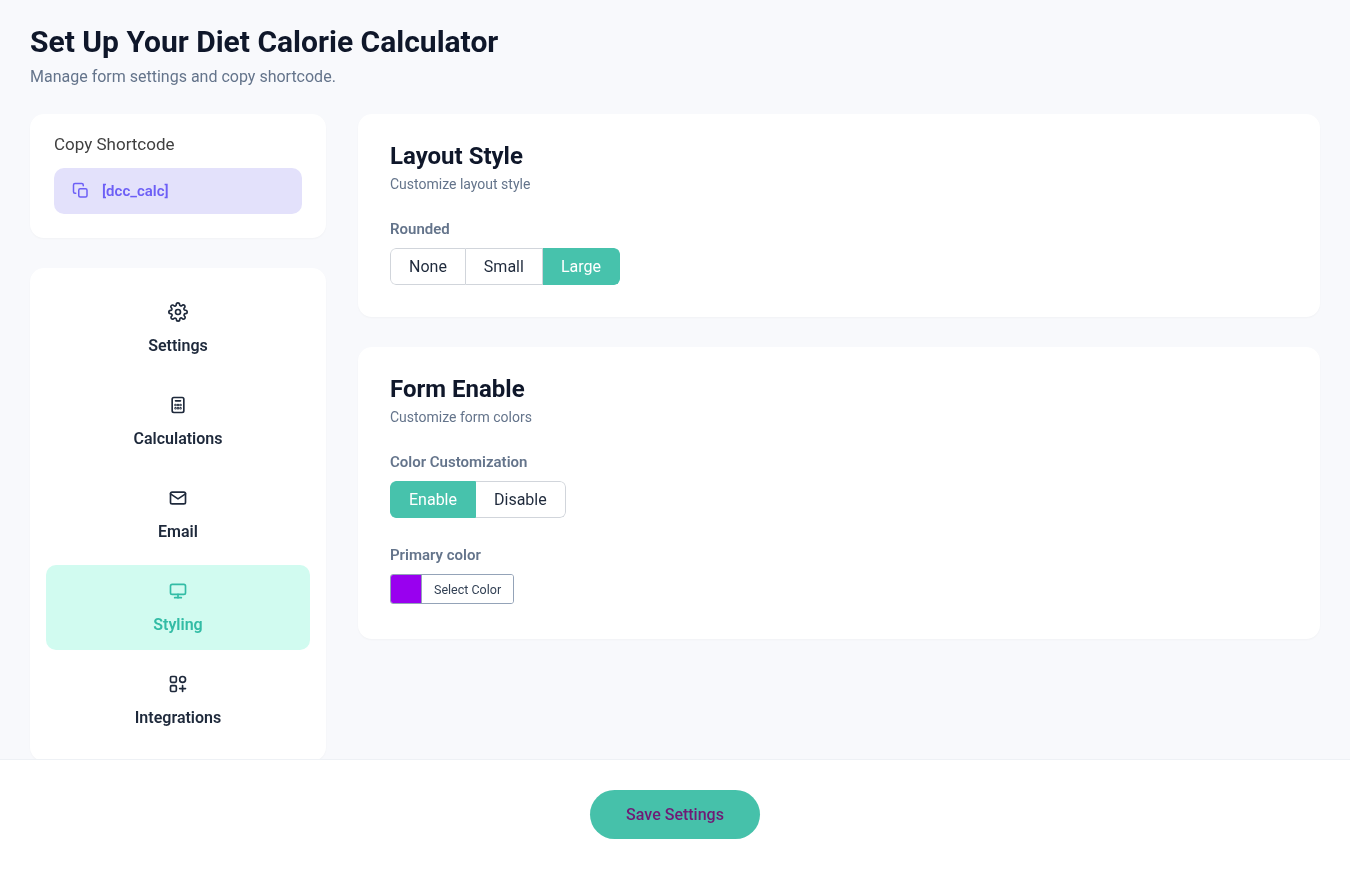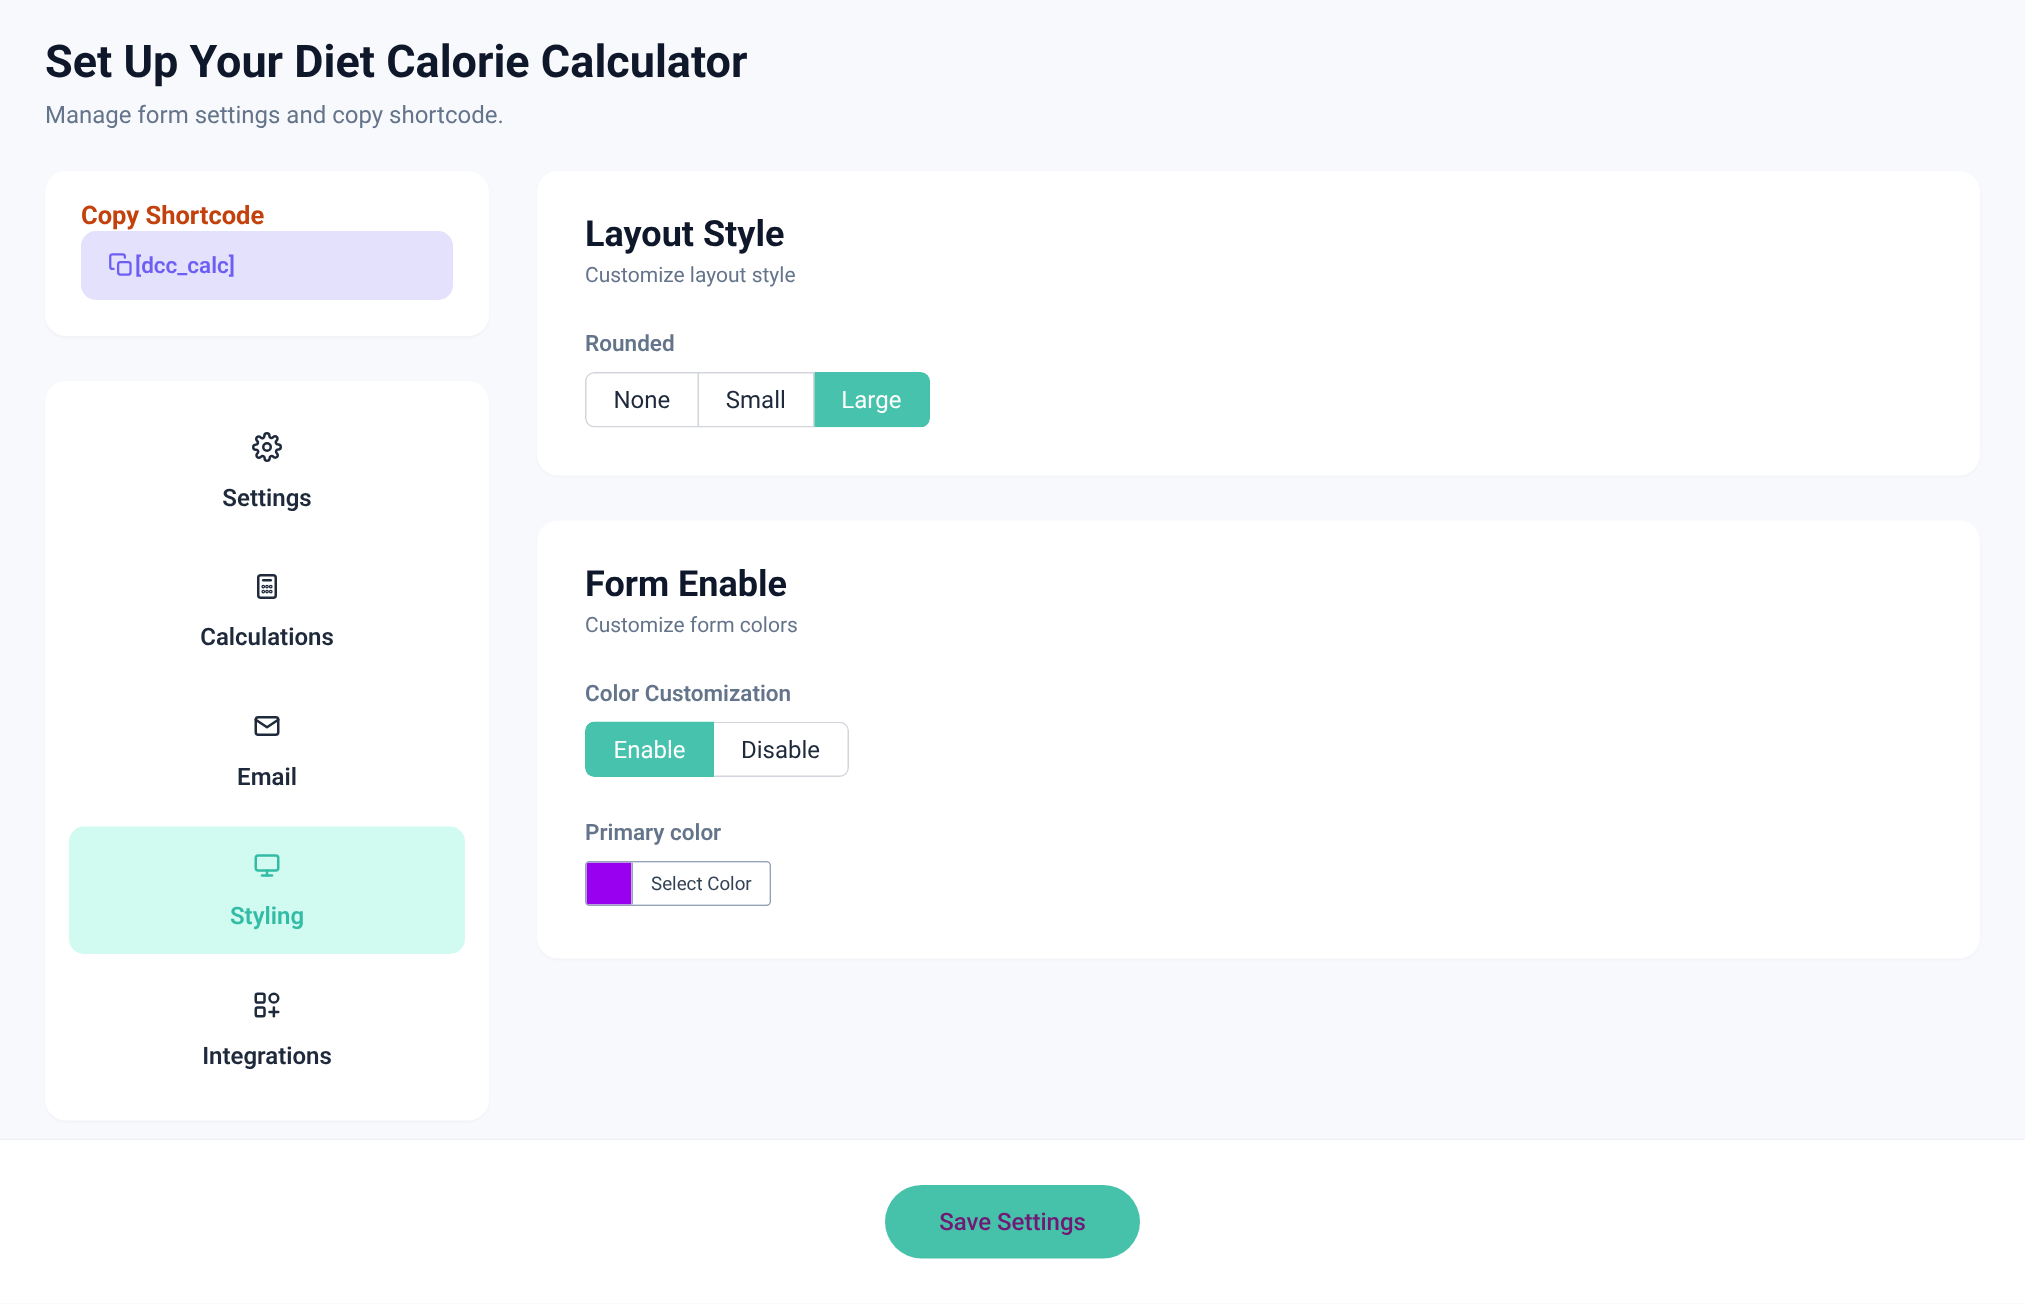--- a/index.html
+++ b/index.html
@@ -38,29 +38,31 @@
     background: #fff;
     border-radius: 14px;
     box-shadow: 0 1px 2px rgba(0,0,0,0.03);
   }
   .shortcode-card {
     padding: 20px 24px 24px 24px;
     margin-bottom: 30px;
   }
   .shortcode-title {
     font-size: 17px;
-    font-weight: 700;
-    color: #c2410c;
+    font-weight: 400;
+    color: #404040;
+    margin-bottom: 14px;
   }
   .shortcode-pill {
     background: #e3e1fb;
     border-radius: 10px;
     padding: 14px 18px;
     display: flex;
     align-items: center;
+    gap: 12px;
     cursor: pointer;
   }
   .shortcode-pill .icon { color: #6d5ff6; }
   .shortcode-text {
     color: #6d5ff6;
     font-weight: 600;
     font-size: 15px;
   }
   .nav-card {
     padding: 18px 16px;

